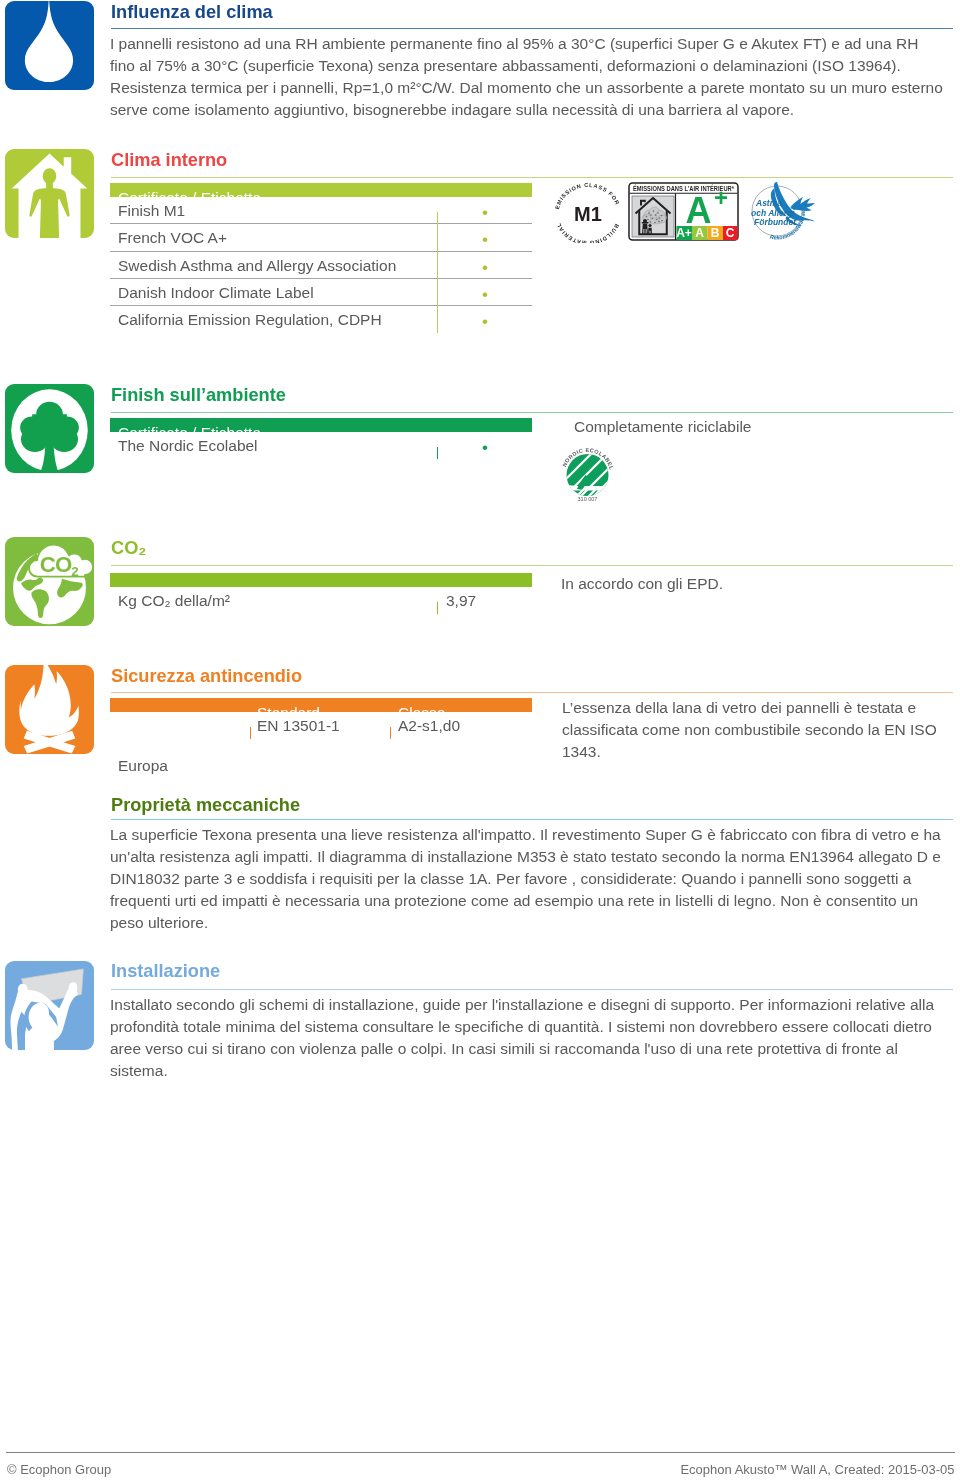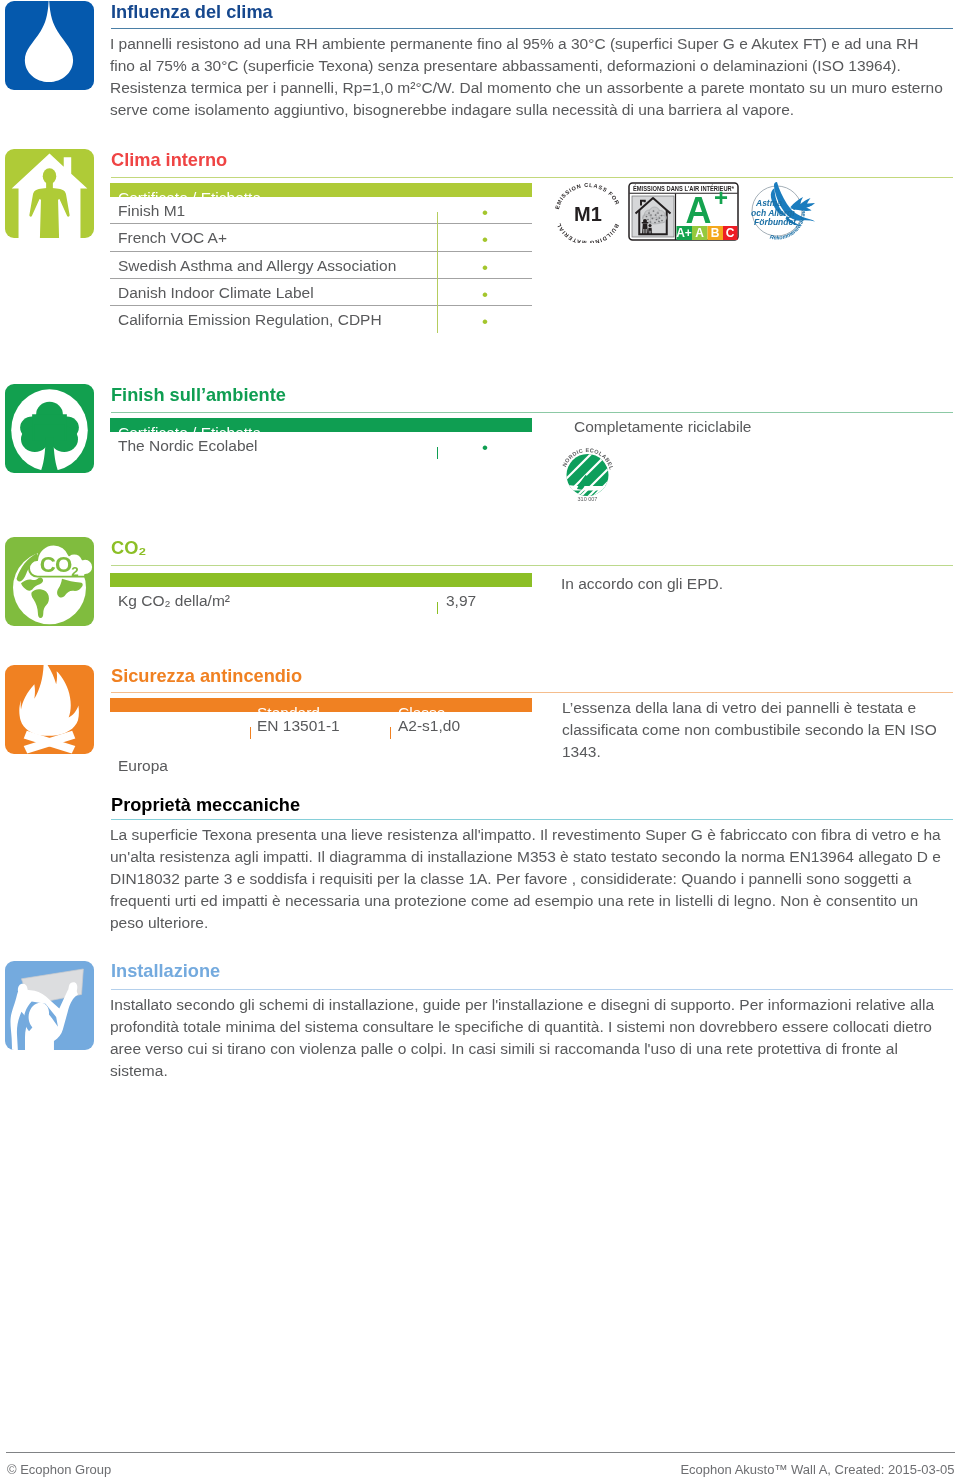--- a/index.html
+++ b/index.html
@@ -266,21 +266,21 @@
     <div class="trow last">
       <span class="c1">Europa</span>
       <span class="c2">EN 13501-1</span>
       <span class="c3">A2-s1,d0</span>
     </div>
     <div class="vdiv" style="left:140px;background:#f08122"></div>
     <div class="vdiv" style="left:280px;background:#f08122"></div>
   </div>
   <div class="note-text abs" style="left:562px;top:697px;width:395px">L’essenza della lana di vetro dei pannelli è testata e classificata come non combustibile secondo la  EN ISO 1343.</div>
 
-  <div class="sec-head abs" style="left:111px;top:795px;color:#000000">Proprietà meccaniche</div>
+  <div class="sec-head abs" style="left:111px;top:795px;color:#4d7c0f">Proprietà meccaniche</div>
   <div class="rule abs" style="left:111px;top:819px;width:842px;background:#86cfd9"></div>
   <div class="body-text abs" style="left:110px;top:824px;width:836px">La superficie Texona presenta una lieve resistenza all'impatto. Il revestimento Super G è fabriccato con fibra di vetro e ha un'alta resistenza agli impatti. Il diagramma di installazione M353 è stato testato secondo la norma EN13964 allegato D e DIN18032 parte 3 e soddisfa i requisiti per la classe 1A. Per favore , consididerate: Quando i pannelli sono soggetti a frequenti urti ed impatti è necessaria una protezione come ad esempio una rete in listelli di legno. Non è consentito un peso ulteriore.</div>
 
   <div class="icon-box" style="left:5px;top:961px;background:#74aade">
     <svg viewBox="0 0 100 100" width="89" height="89" aria-hidden="true">
       <path fill="#dcdddf" stroke="#c9cbcd" stroke-width="0.8" d="M18.5 20 L88 9 L86 37.5 L28 49 Z"></path>
 
       <path fill="#fff" d="M19 30 C 16 30.5 14.5 33.5 13.5 38 C 11.5 47 7.5 56 6.5 63 C 5.5 70 7 79 7.5 87 L 8 101 L 14.5 101 L 13.5 83 C 13 74 14.5 66 18.5 57 L 27 67 C 24 72 22.5 78.5 22.5 85 L 22.5 101 L 55 101 L 55 90 C 60 87 63.5 82.5 65 77 L 70.5 57 C 72.5 49.5 75.5 43 79 40 L 82 37.5 L 78 28 L 70.5 33 L 61 53.5 L 46 40 C 41 35.5 34.5 33.5 29 33 C 25 32.6 22 31.6 19 30 Z"></path>
 
       <path fill="#74aade" d="M30 45.5 C 24.5 51.5 21 58.5 21.5 66 C 22 71.5 24.5 76 27 79 L 31.5 74 C 28.5 70 27 65 28.5 60 C 30 55 34 50.5 39.5 48 L 53 64.5 L 59.5 74 L 57.5 63 L 45.5 48 Z"></path>

